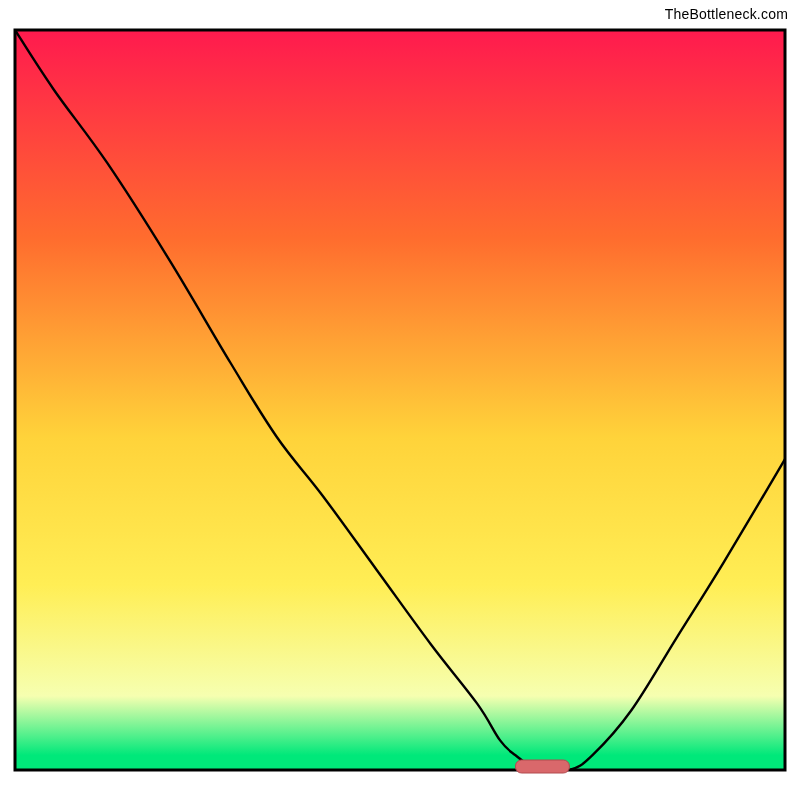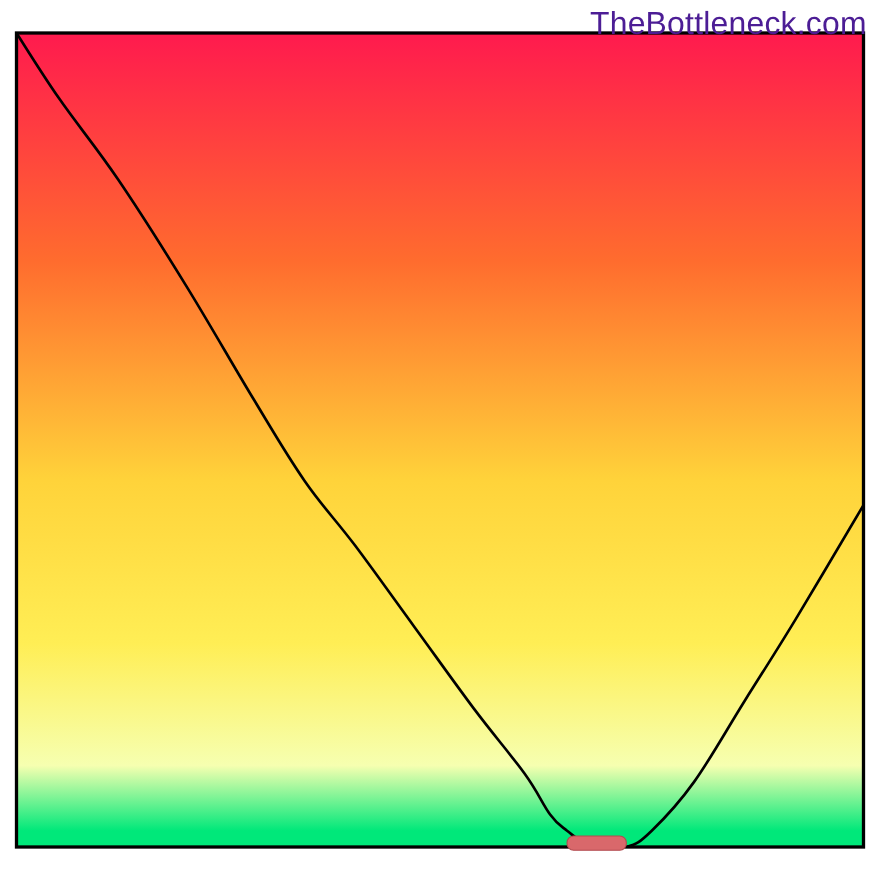--- a/index.html
+++ b/index.html
@@ -13,22 +13,22 @@
   }
   .chart-wrap {
     position: relative;
     width: 800px;
     height: 800px;
   }
   .watermark {
     position: absolute;
     top: 6px;
     right: 12px;
-    color: #4c1d95;
-    font-size: 29px;
+    color: #000000;
+    font-size: 14px;
     font-weight: 500;
     letter-spacing: 0.2px;
   }
   svg.chart {
     display: block;
     width: 800px;
     height: 800px;
   }
 </style>
 </head>

